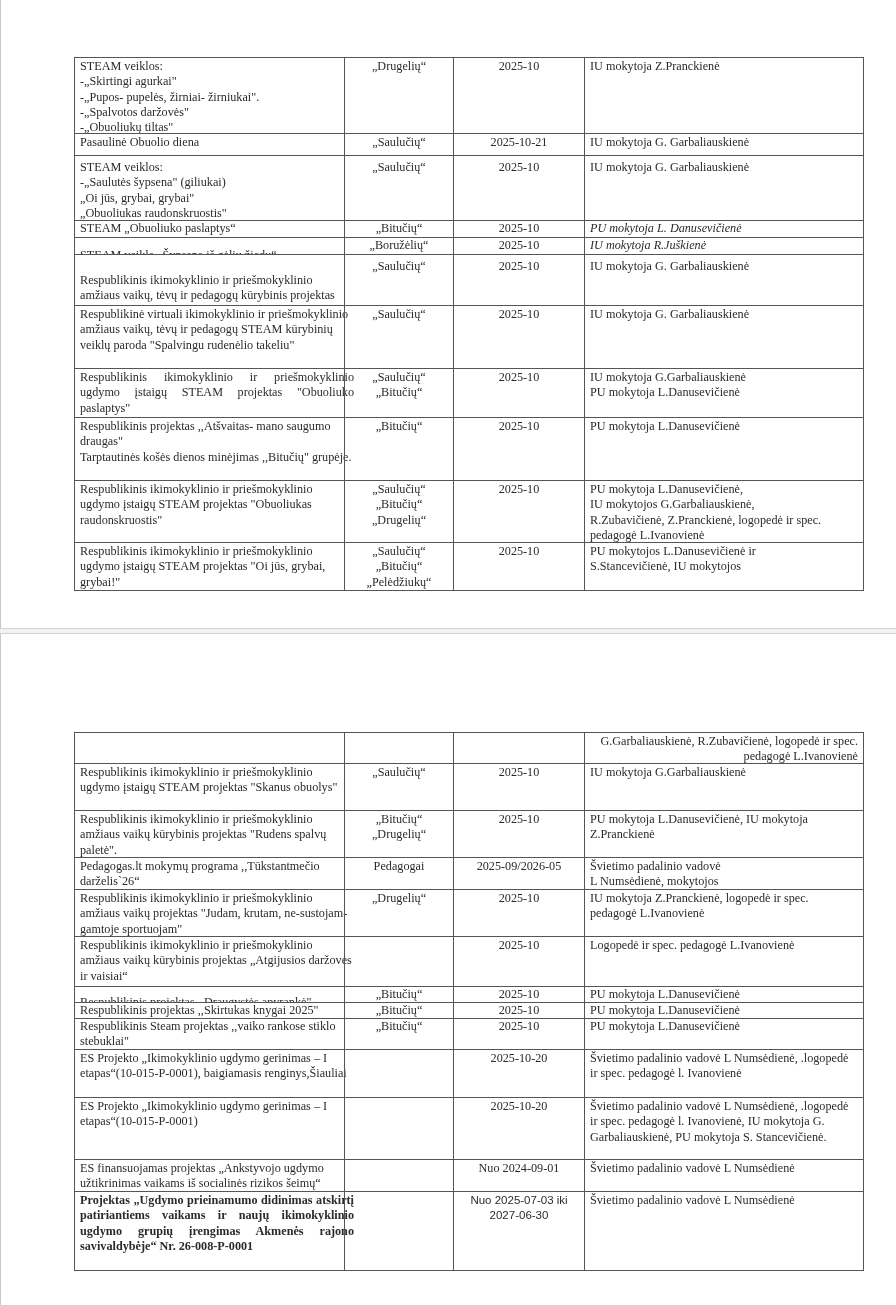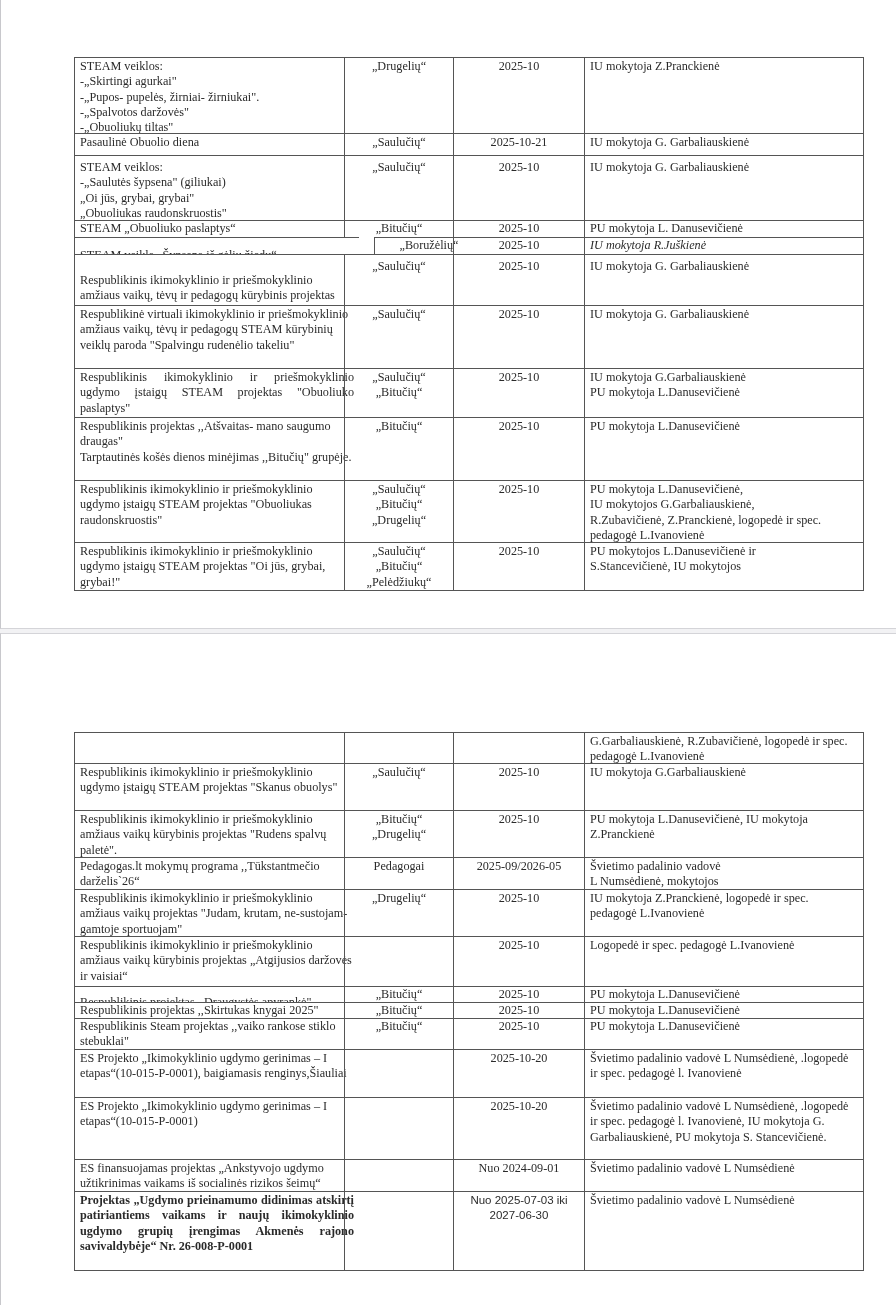--- a/index.html
+++ b/index.html
@@ -58,25 +58,25 @@
 „Oi jūs, grybai, grybai"
 „Obuoliukas raudonskruostis"</div>
       <div class="cell c2" style="padding-top:4px;">„Saulučių“</div>
       <div class="cell c3" style="padding-top:4px;">2025-10</div>
       <div class="cell c4" style="padding-top:4px;">IU mokytoja G. Garbaliauskienė</div>
     </div>
     <div class="row" style="top:163px;height:17px;">
       <div class="cell c1" style="padding-top:0;">STEAM „Obuoliuko paslaptys“</div>
       <div class="cell c2" style="padding-top:0;">„Bitučių“</div>
       <div class="cell c3" style="padding-top:0;">2025-10</div>
-      <div class="cell c4" style="padding-top:0;">PU mokytoja L. Danusevičienė</div>
+      <div class="cell c4" style="padding-top:0;font-style:italic;">PU mokytoja L. Danusevičienė</div>
     </div>
     <div class="row" style="top:180px;height:17px;">
       <div class="cell c1" style="padding-top:10px;">STEAM veikla „Šypsena iš gėlių žiedų“</div>
-      <div class="cell c2" style="padding-top:0;margin-left:30px;">„Boružėlių“</div>
+      <div class="cell c2" style="padding-top:0;">„Boružėlių“</div>
       <div class="cell c3" style="padding-top:0;">2025-10</div>
       <div class="cell c4" style="padding-top:0;font-style:italic;">IU mokytoja R.Juškienė</div>
     </div>
     <div class="row" style="top:197px;height:51px;">
       <div class="cell c1" style="padding-top:18px;">Respublikinis ikimokyklinio ir priešmokyklinio amžiaus vaikų, tėvų ir pedagogų kūrybinis projektas „Rudens  spalvos"</div>
       <div class="cell c2" style="padding-top:4px;">„Saulučių“</div>
       <div class="cell c3" style="padding-top:4px;">2025-10</div>
       <div class="cell c4" style="padding-top:4px;">IU mokytoja G.  Garbaliauskienė</div>
     </div>
     <div class="row" style="top:248px;height:63px;">
@@ -117,21 +117,21 @@
 „Pelėdžiukų“</div>
       <div class="cell c3">2025-10</div>
       <div class="cell c4">PU mokytojos L.Danusevičienė ir
 S.Stancevičienė, IU mokytojos</div>
     </div>
   </div>
 </div>
 
 <div class="page" id="page2">
   <div class="tbl" style="top:98px;">
-    <div class="row" style="top:0px;height:31px;">
+    <div class="row" style="top:0px;height:31px;text-align:right;">
       <div class="cell c1"></div>
       <div class="cell c2"></div>
       <div class="cell c3"></div>
       <div class="cell c4">G.Garbaliauskienė, R.Zubavičienė, logopedė ir spec. pedagogė L.Ivanovienė</div>
     </div>
     <div class="row" style="top:31px;height:47px;">
       <div class="cell c1">Respublikinis ikimokyklinio ir priešmokyklinio ugdymo  įstaigų STEAM projektas "Skanus obuolys"</div>
       <div class="cell c2">„Saulučių“</div>
       <div class="cell c3">2025-10</div>
       <div class="cell c4">IU mokytoja G.Garbaliauskienė</div>

